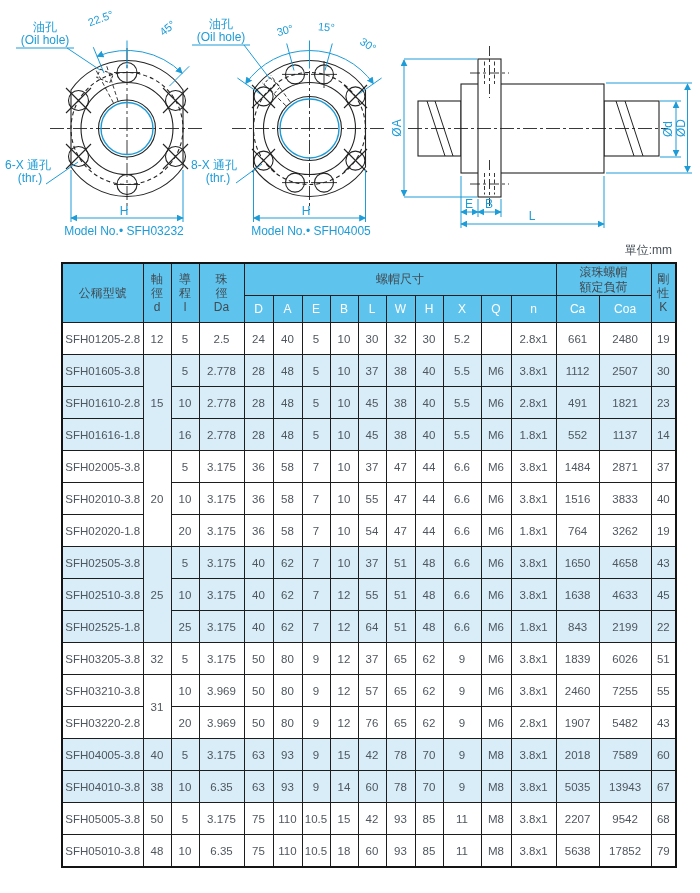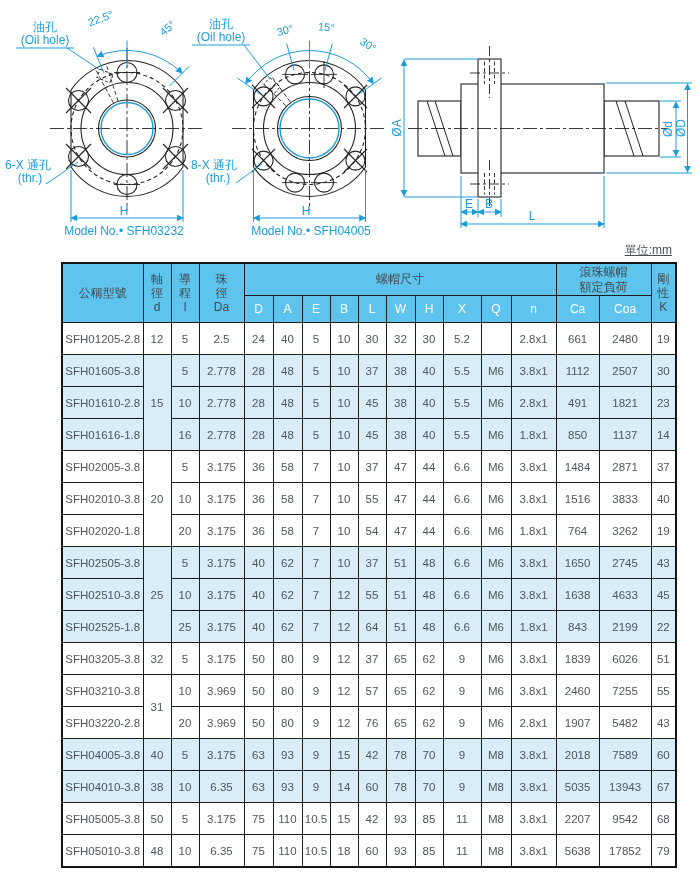--- a/index.html
+++ b/index.html
@@ -3,21 +3,21 @@
 <meta charset="utf-8">
 <style>
   html,body{margin:0;padding:0;}
   body{width:700px;height:893px;background:#ffffff;position:relative;overflow:hidden;
        font-family:"Liberation Sans",sans-serif;}
   .drawing{position:absolute;left:0;top:0;}
   svg text{font-family:"Liberation Sans",sans-serif;}
   .blue-label{fill:#1e9cd7;font-size:12px;}
   .blue-label-sm{fill:#1e9cd7;font-size:11px;}
   .units{position:absolute;left:560px;top:242px;width:112px;text-align:right;
-         font-size:12px;color:#464f57;text-decoration:underline;}
+         font-size:12px;color:#464f57;}
   table.spec{position:absolute;left:61px;top:262px;width:614px;border-collapse:collapse;
              table-layout:fixed;border:2px solid #141414;}
   table.spec th,table.spec td{border:1px solid #1d1d1d;text-align:center;vertical-align:middle;
              padding:0;overflow:hidden;}
   table.spec thead th{background:#5fc4ed;color:#414a52;font-size:12px;font-weight:normal;}
   table.spec thead tr.subhead th{color:#ffffff;height:26px;}
   table.spec thead tr.tophead th{height:31px;}
   .pre{white-space:pre-line;line-height:1.18;}
   table.spec tbody td{height:31px;font-size:11.5px;color:#4e565e;background:#ffffff;}
   table.spec tbody tr.hl td{background:#d9edf8;}
@@ -326,21 +326,21 @@
         <td>28</td>
         <td>48</td>
         <td>5</td>
         <td>10</td>
         <td>45</td>
         <td>38</td>
         <td>40</td>
         <td>5.5</td>
         <td>M6</td>
         <td>1.8x1</td>
-        <td>850</td>
+        <td>552</td>
         <td>1137</td>
         <td>14</td>
       </tr>
       <tr>
         <td>SFH02005-3.8</td>
         <td rowspan="3">20</td>
         <td>5</td>
         <td>3.175</td>
         <td>36</td>
         <td>58</td>
@@ -401,21 +401,21 @@
         <td>62</td>
         <td>7</td>
         <td>10</td>
         <td>37</td>
         <td>51</td>
         <td>48</td>
         <td>6.6</td>
         <td>M6</td>
         <td>3.8x1</td>
         <td>1650</td>
-        <td>2745</td>
+        <td>4658</td>
         <td>43</td>
       </tr>
       <tr class="hl">
         <td>SFH02510-3.8</td>
         <td>10</td>
         <td>3.175</td>
         <td>40</td>
         <td>62</td>
         <td>7</td>
         <td>12</td>

